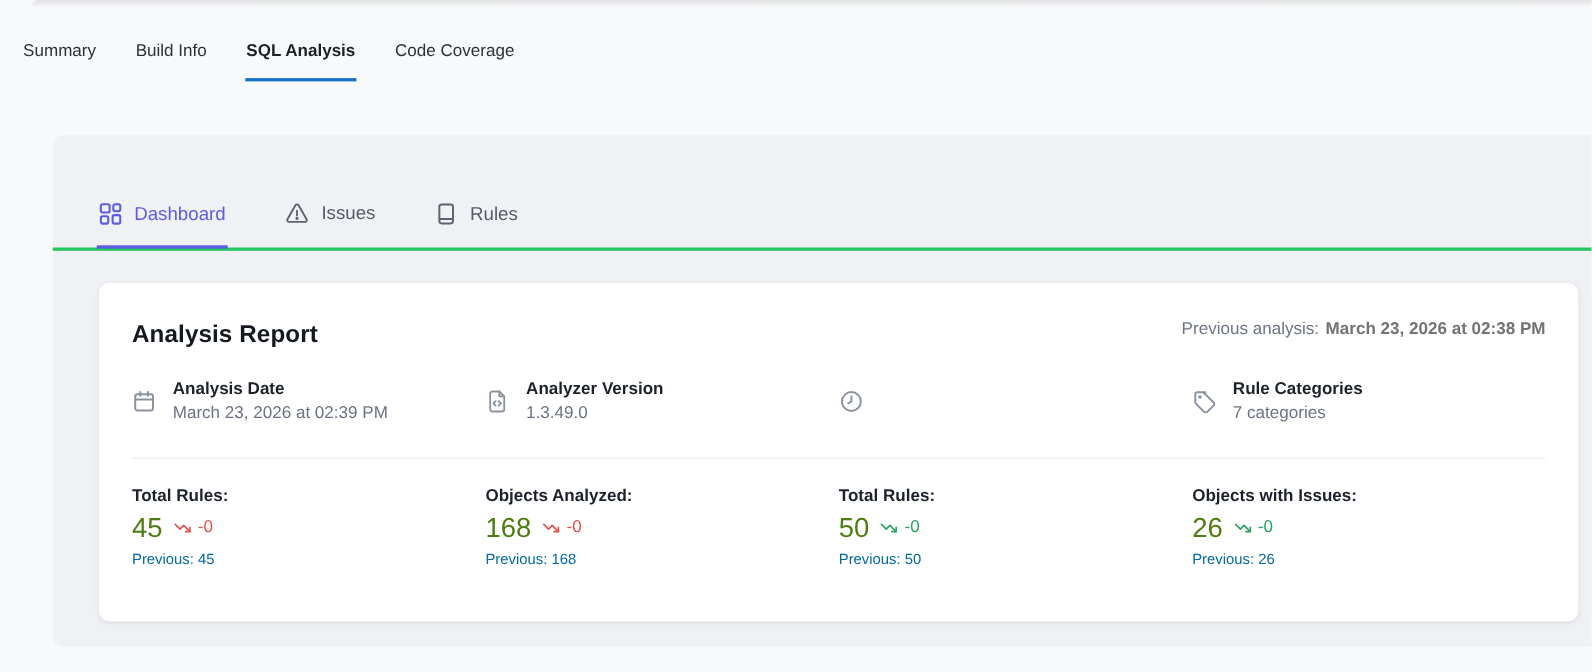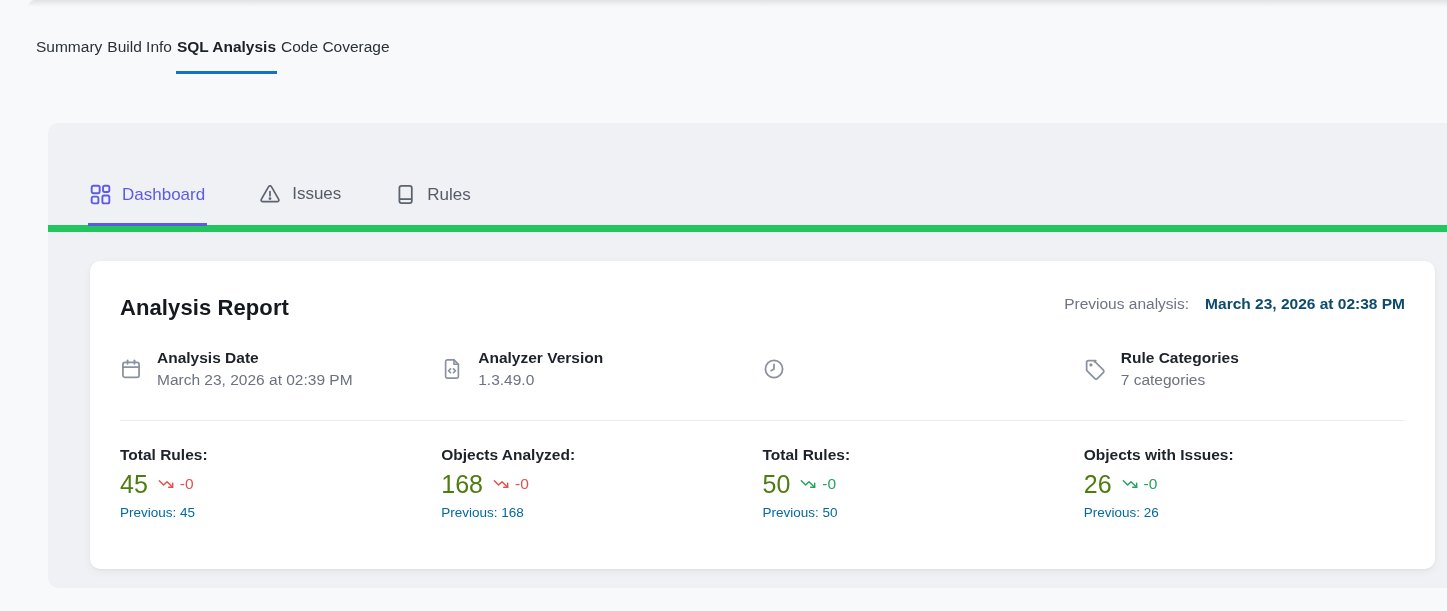--- a/index.html
+++ b/index.html
@@ -10,58 +10,58 @@
     color:#242a33;
   }
   .top-shadow {
     position:absolute; top:0; left:28px; right:0; height:7px;
     background:linear-gradient(to bottom, rgba(0,0,0,0.09), rgba(0,0,0,0));
     border-top-left-radius:10px; pointer-events:none;
   }
 
   
   .top-tabs {
-    display:flex; gap:3px; padding:37px 0 0 35px; align-items:flex-end;
+    display:flex; gap:34px; padding:37px 0 0 20px; align-items:flex-end;
   }
   .top-tab {
     font-size:15.5px; color:#2b3138; padding:0 1px 14px; cursor:pointer;
     border-bottom:3px solid transparent; line-height:20px;
   }
   .top-tab.active {
     font-weight:700; color:#1c2127; border-bottom-color:#1570c8;
   }
 
   
   .panel {
     margin:49px 0 0 48px; background:#f0f1f4;
     border-radius:10px 0 0 10px; height:465px;
   }
   .subtabs {
     display:flex; gap:50px; padding:0 0 0 40px;
-    border-bottom:7px solid #22c55e; align-items:flex-end;
+    border-bottom:3px solid #22c55e; align-items:flex-end;
   }
   .subtab {
     display:flex; align-items:center; gap:11px; cursor:pointer;
     padding:60px 2px 18px; border-bottom:3px solid transparent;
     margin-bottom:-1px; font-size:17px; color:#555c68;
   }
   .subtab .st-icon { display:flex; color:#5c6370; }
   .subtab.active { color:#5b5ce2; border-bottom-color:#5b5ce2; }
   .subtab.active .st-icon { color:#5b5ce2; }
 
   
   .card {
     margin:29px 12px 0 42px; background:#ffffff; border-radius:10px;
     box-shadow:0 1px 3px rgba(20,25,40,.05), 0 3px 10px rgba(20,25,40,.04);
     padding:34px 30px 34px 30px; height:308px;
   }
   .card-header { display:flex; justify-content:space-between; align-items:flex-start; }
   .card-title { font-size:22px; font-weight:700; color:#14181f; letter-spacing:.1px; }
   .prev-analysis { font-size:15.5px; color:#6d7483; }
-  .prev-analysis b { color:#0c4a6e; font-weight:700; margin-left:16px; }
+  .prev-analysis b { color:#737373; font-weight:700; margin-left:6px; }
 
   .info-row {
     display:grid; grid-template-columns:repeat(4,1fr); margin-top:27px;
   }
   .info-item { display:flex; align-items:center; gap:15px; }
   .info-icon { color:#8a92a0; display:flex; flex:none; }
   .info-title { font-size:15.5px; font-weight:700; color:#1d222a; line-height:19px; }
   .info-value { font-size:15.5px; color:#6b7280; margin-top:3px; line-height:19px; }
   .info-prev  { font-size:13.5px; color:#a4aab4; margin-top:3px; line-height:16px; }
   .info-prev:empty { display:none; }

